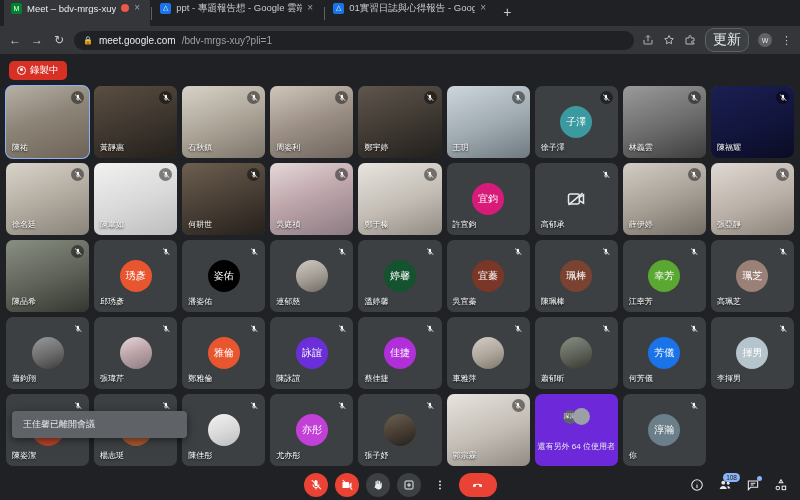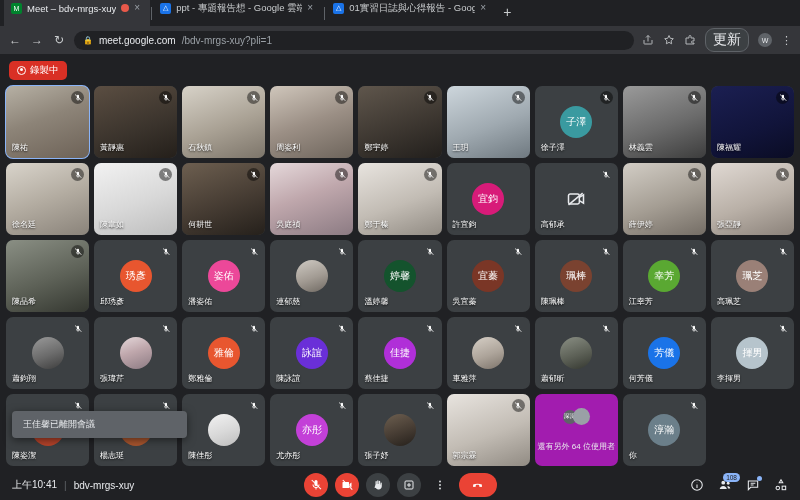--- a/index.html
+++ b/index.html
@@ -94,21 +94,21 @@
     background:rgba(0,0,0,.45); display:flex; align-items:center; justify-content:center; z-index:3;
   }
   .tile .mic svg { width:8px; height:8px; }
   .tile .mic.plain { background:transparent; }
   .initials {
     width:32px;height:32px;border-radius:50%; display:flex;align-items:center;justify-content:center;
     font-size:10px; color:#fff; z-index:2;
   }
   .initials.photoav { background-size:cover; background-position:center; }
   .cam-off { width:20px;height:20px; color:#e8eaed; z-index:2; }
-  .more-tile { flex-direction:column; gap:16px; background:#a21caf; }
+  .more-tile { flex-direction:column; gap:16px; background:#6d28d9; }
   .more-tile .stack { display:flex; align-items:center; justify-content:center; }
   .more-tile .sb1 { width:14px;height:14px;border-radius:50%;background:#5f6368;font-size:6px;color:#fff;display:flex;align-items:center;justify-content:center; }
   .more-tile .sb2 { width:17px;height:17px;border-radius:50%;background:#9aa0a6; margin-left:-4px; }
   .more-tile .mlabel { font-size:8px; color:#e8eaed; }
 
   .toast {
     position:absolute; left:12px; bottom:28px;
     background:#5f6368; color:#e8eaed; font-size:9px;
     padding:7px 11px; border-radius:4px; z-index:30;
     min-width: 175px; box-shadow:0 2px 8px rgba(0,0,0,.5);margin-top:23px;
@@ -445,21 +445,21 @@
             <div class="mic plain">
               <svg viewBox="0 0 24 24" fill="#fff">
                 <path d="M12 14a3 3 0 003-3V5a3 3 0 00-6 0v6a3 3 0 003 3z"></path>
                 <path d="M17 11a5 5 0 01-10 0H5.5a6.5 6.5 0 005.5 6.4V20h2v-2.6A6.5 6.5 0 0018.5 11z"></path>
                 <rect x="2.5" y="1.6" width="1.8" height="27" transform="rotate(-45 3.4 1.6)" fill="#fff"></rect>
               </svg>
             </div>
             <div class="name">邱琇彥</div>
           </div>
           <div class="tile">
-            <div class="initials" style="background: #ec4899;">姿佑</div>
+            <div class="initials" style="background: #000000;">姿佑</div>
             <div class="mic plain">
               <svg viewBox="0 0 24 24" fill="#fff">
                 <path d="M12 14a3 3 0 003-3V5a3 3 0 00-6 0v6a3 3 0 003 3z"></path>
                 <path d="M17 11a5 5 0 01-10 0H5.5a6.5 6.5 0 005.5 6.4V20h2v-2.6A6.5 6.5 0 0018.5 11z"></path>
                 <rect x="2.5" y="1.6" width="1.8" height="27" transform="rotate(-45 3.4 1.6)" fill="#fff"></rect>
               </svg>
             </div>
             <div class="name">潘姿佑</div>
           </div>
           <div class="tile">
@@ -709,25 +709,20 @@
                 <rect x="2.5" y="1.6" width="1.8" height="27" transform="rotate(-45 3.4 1.6)" fill="#fff"></rect>
               </svg>
             </div>
             <div class="name">你</div>
           </div>
         </div>
       <div class="toast">王佳馨已離開會議</div>
     </div>
 
     <div class="bottombar">
-      <div class="bb-left">
-        <span>上午10:41</span>
-        <span class="divider">|</span>
-        <span>bdv-mrgs-xuy</span>
-      </div>
 
       <div class="bb-center">
         <div class="ctl danger">
           <svg viewBox="0 0 24 24" fill="#fff">
               <path d="M12 14a3 3 0 003-3V5a3 3 0 00-6 0v6a3 3 0 003 3z"></path>
               <path d="M17 11a5 5 0 01-10 0H5a7 7 0 006 6.9V21h2v-3.1A7 7 0 0019 11z"></path>
               <rect x="2.5" y="2" width="2" height="26" transform="rotate(-45 3.5 2)" fill="#fff"></rect>
             </svg>
         </div>
         <div class="ctl danger">

